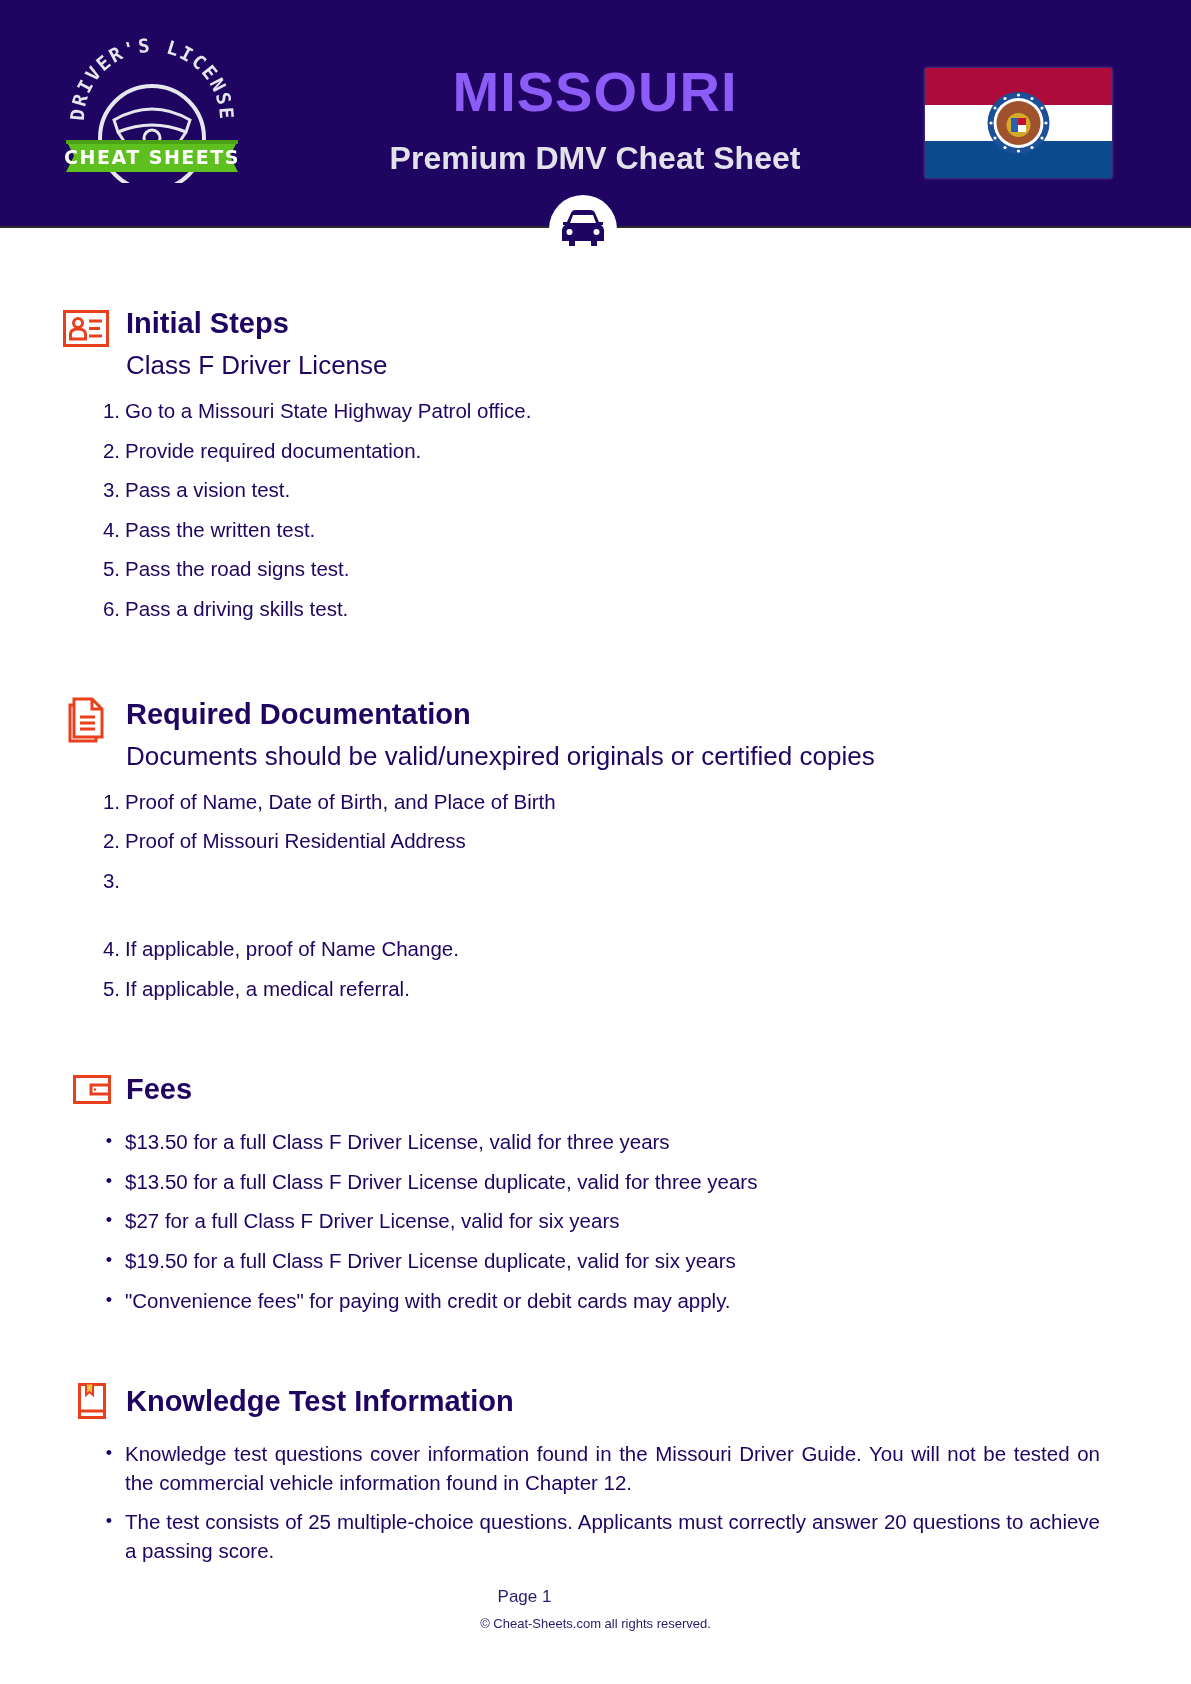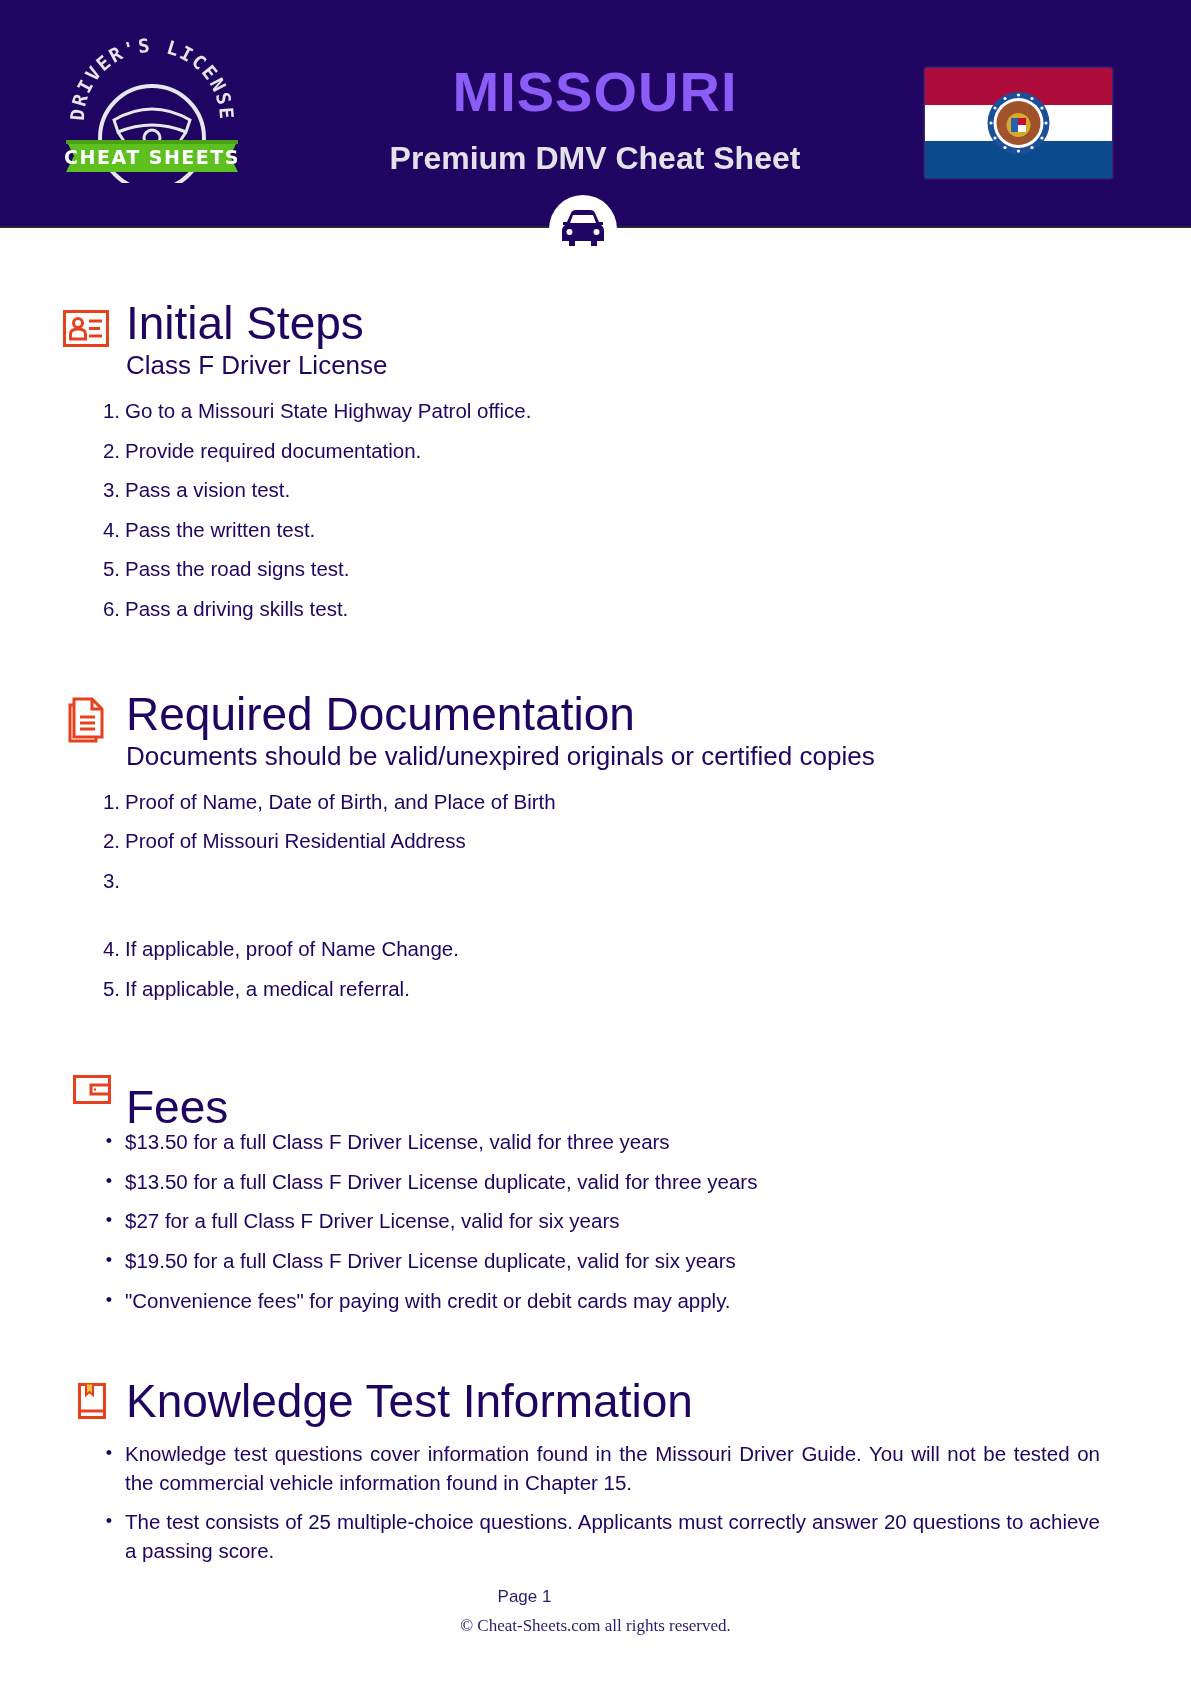--- a/index.html
+++ b/index.html
@@ -22,35 +22,35 @@
     .flag { position: absolute; left: 925px; top: 68px; width: 187px; height: 110px; box-shadow: 0 0 3px rgba(255,255,255,0.35); }
     .car-bump {
       position: absolute; left: 549px; top: 195px; width: 68px; height: 68px; border-radius: 50%;
       background: #ffffff; z-index: 2;
     }
     .car-icon { position: absolute; left: 12px; top: 14px; width: 44px; height: 38px; }
 
     .section { position: absolute; left: 0; width: 1191px; }
     .sec-icon { position: absolute; }
     .sec-title {
-      position: absolute; left: 126px; font-weight: normal; font-size: 46px; color: #1f0462; line-height: 40px; white-space: nowrap;
+      position: absolute; left: 126px; font-weight: bold; font-size: 29px; color: #1f0462; line-height: 40px; white-space: nowrap;
     }
     .sec-sub {
       position: absolute; left: 126px; font-size: 26px; color: #1f0462; line-height: 30px; white-space: nowrap;
     }
     .list { position: absolute; left: 0; width: 1191px; list-style: none; }
     .list li {
       position: absolute; left: 125px; width: 975px; font-size: 20.5px; line-height: 29px; color: #1f0462;
       text-align: justify;
     }
     .list li .marker { position: absolute; left: -31px; top: 0; width: 26px; text-align: right; }
     .list.bullets li .marker { left: -22px; width: 12px; text-align: center; font-size: 18px; }
 
     .footer-page { position: absolute; top: 1587px; left: 0; width: 1049px; text-align: center; font-size: 17px; color: #2a1a6a; }
-    .footer-copy { position: absolute; top: 1616px; left: 0; width: 1191px; text-align: center; font-size: 17px; color: #2a1a6a; font-family: Liberation Serif, serif; }
+    .footer-copy { position: absolute; top: 1616px; left: 0; width: 1191px; text-align: center; font-size: 13px; color: #2a1a6a; }
   </style>
 </head>
 <body>
 
 <div class="header">
   <div class="logo">
     <svg width="180" height="155" viewBox="0 0 180 155">
       <defs>
         <path id="arcPath" d="M 22 92 A 68 68 0 0 1 158 92"></path>
       </defs>
@@ -148,37 +148,37 @@
     <li style="top:974px;"><span class="marker">5.</span><span>If applicable, a medical referral.</span></li>
   </ol>
 </div>
 
 <div class="section" style="top:0;">
   <svg class="sec-icon" style="left:73px; top:1075px;" width="38" height="29" viewBox="0 0 38 29">
     <rect x="1.5" y="1.5" width="35" height="26" fill="none" stroke="#e8401c" stroke-width="3"></rect>
     <rect x="18" y="10" width="18.5" height="9" fill="none" stroke="#e8401c" stroke-width="3"></rect>
     <circle cx="22" cy="14.5" r="1.2" fill="#e8401c"></circle>
   </svg>
-  <div class="sec-title" style="top:1069px;margin-top:18px;">Fees</div>
+  <div class="sec-title" style="top:1069px;">Fees</div>
   <ul class="list bullets">
     <li style="top:1127px;"><span class="marker">•</span><span>$13.50 for a full Class F Driver License, valid for three years</span></li>
     <li style="top:1167px;"><span class="marker">•</span><span>$13.50 for a full Class F Driver License duplicate, valid for three years</span></li>
     <li style="top:1206px;"><span class="marker">•</span><span>$27 for a full Class F Driver License, valid for six years</span></li>
     <li style="top:1246px;"><span class="marker">•</span><span>$19.50 for a full Class F Driver License duplicate, valid for six years</span></li>
     <li style="top:1286px;"><span class="marker">•</span><span>"Convenience fees" for paying with credit or debit cards may apply.</span></li>
   </ul>
 </div>
 
 <div class="section" style="top:0;">
   <svg class="sec-icon" style="left:78px; top:1383px;" width="28" height="36" viewBox="0 0 28 36">
     <path d="M 1.5 1.5 L 26.5 1.5 L 26.5 34.5 L 1.5 34.5 Z" fill="none" stroke="#e8401c" stroke-width="3"></path>
     <line x1="1.5" y1="28" x2="26.5" y2="28" stroke="#e8401c" stroke-width="3"></line>
     <path d="M 8 1.5 L 8 12 L 11.5 9 L 15 12 L 15 1.5" fill="#f2c23a" stroke="#e8401c" stroke-width="2"></path>
   </svg>
   <div class="sec-title" style="top:1381px;">Knowledge Test Information</div>
   <ul class="list bullets">
-    <li style="top:1439px;"><span class="marker">•</span><span>Knowledge test questions cover information found in the Missouri Driver Guide. You will not be tested on the commercial vehicle information found in Chapter 15.</span></li>
+    <li style="top:1439px;"><span class="marker">•</span><span>Knowledge test questions cover information found in the Missouri Driver Guide. You will not be tested on the commercial vehicle information found in Chapter 12.</span></li>
     <li style="top:1507px;"><span class="marker">•</span><span>The test consists of 25 multiple-choice questions. Applicants must correctly answer 20 questions to achieve a passing score.</span></li>
   </ul>
 </div>
 
 <div class="footer-page">Page 1</div>
 <div class="footer-copy">©  Cheat-Sheets.com all rights reserved.</div>
 
 </body></html>

